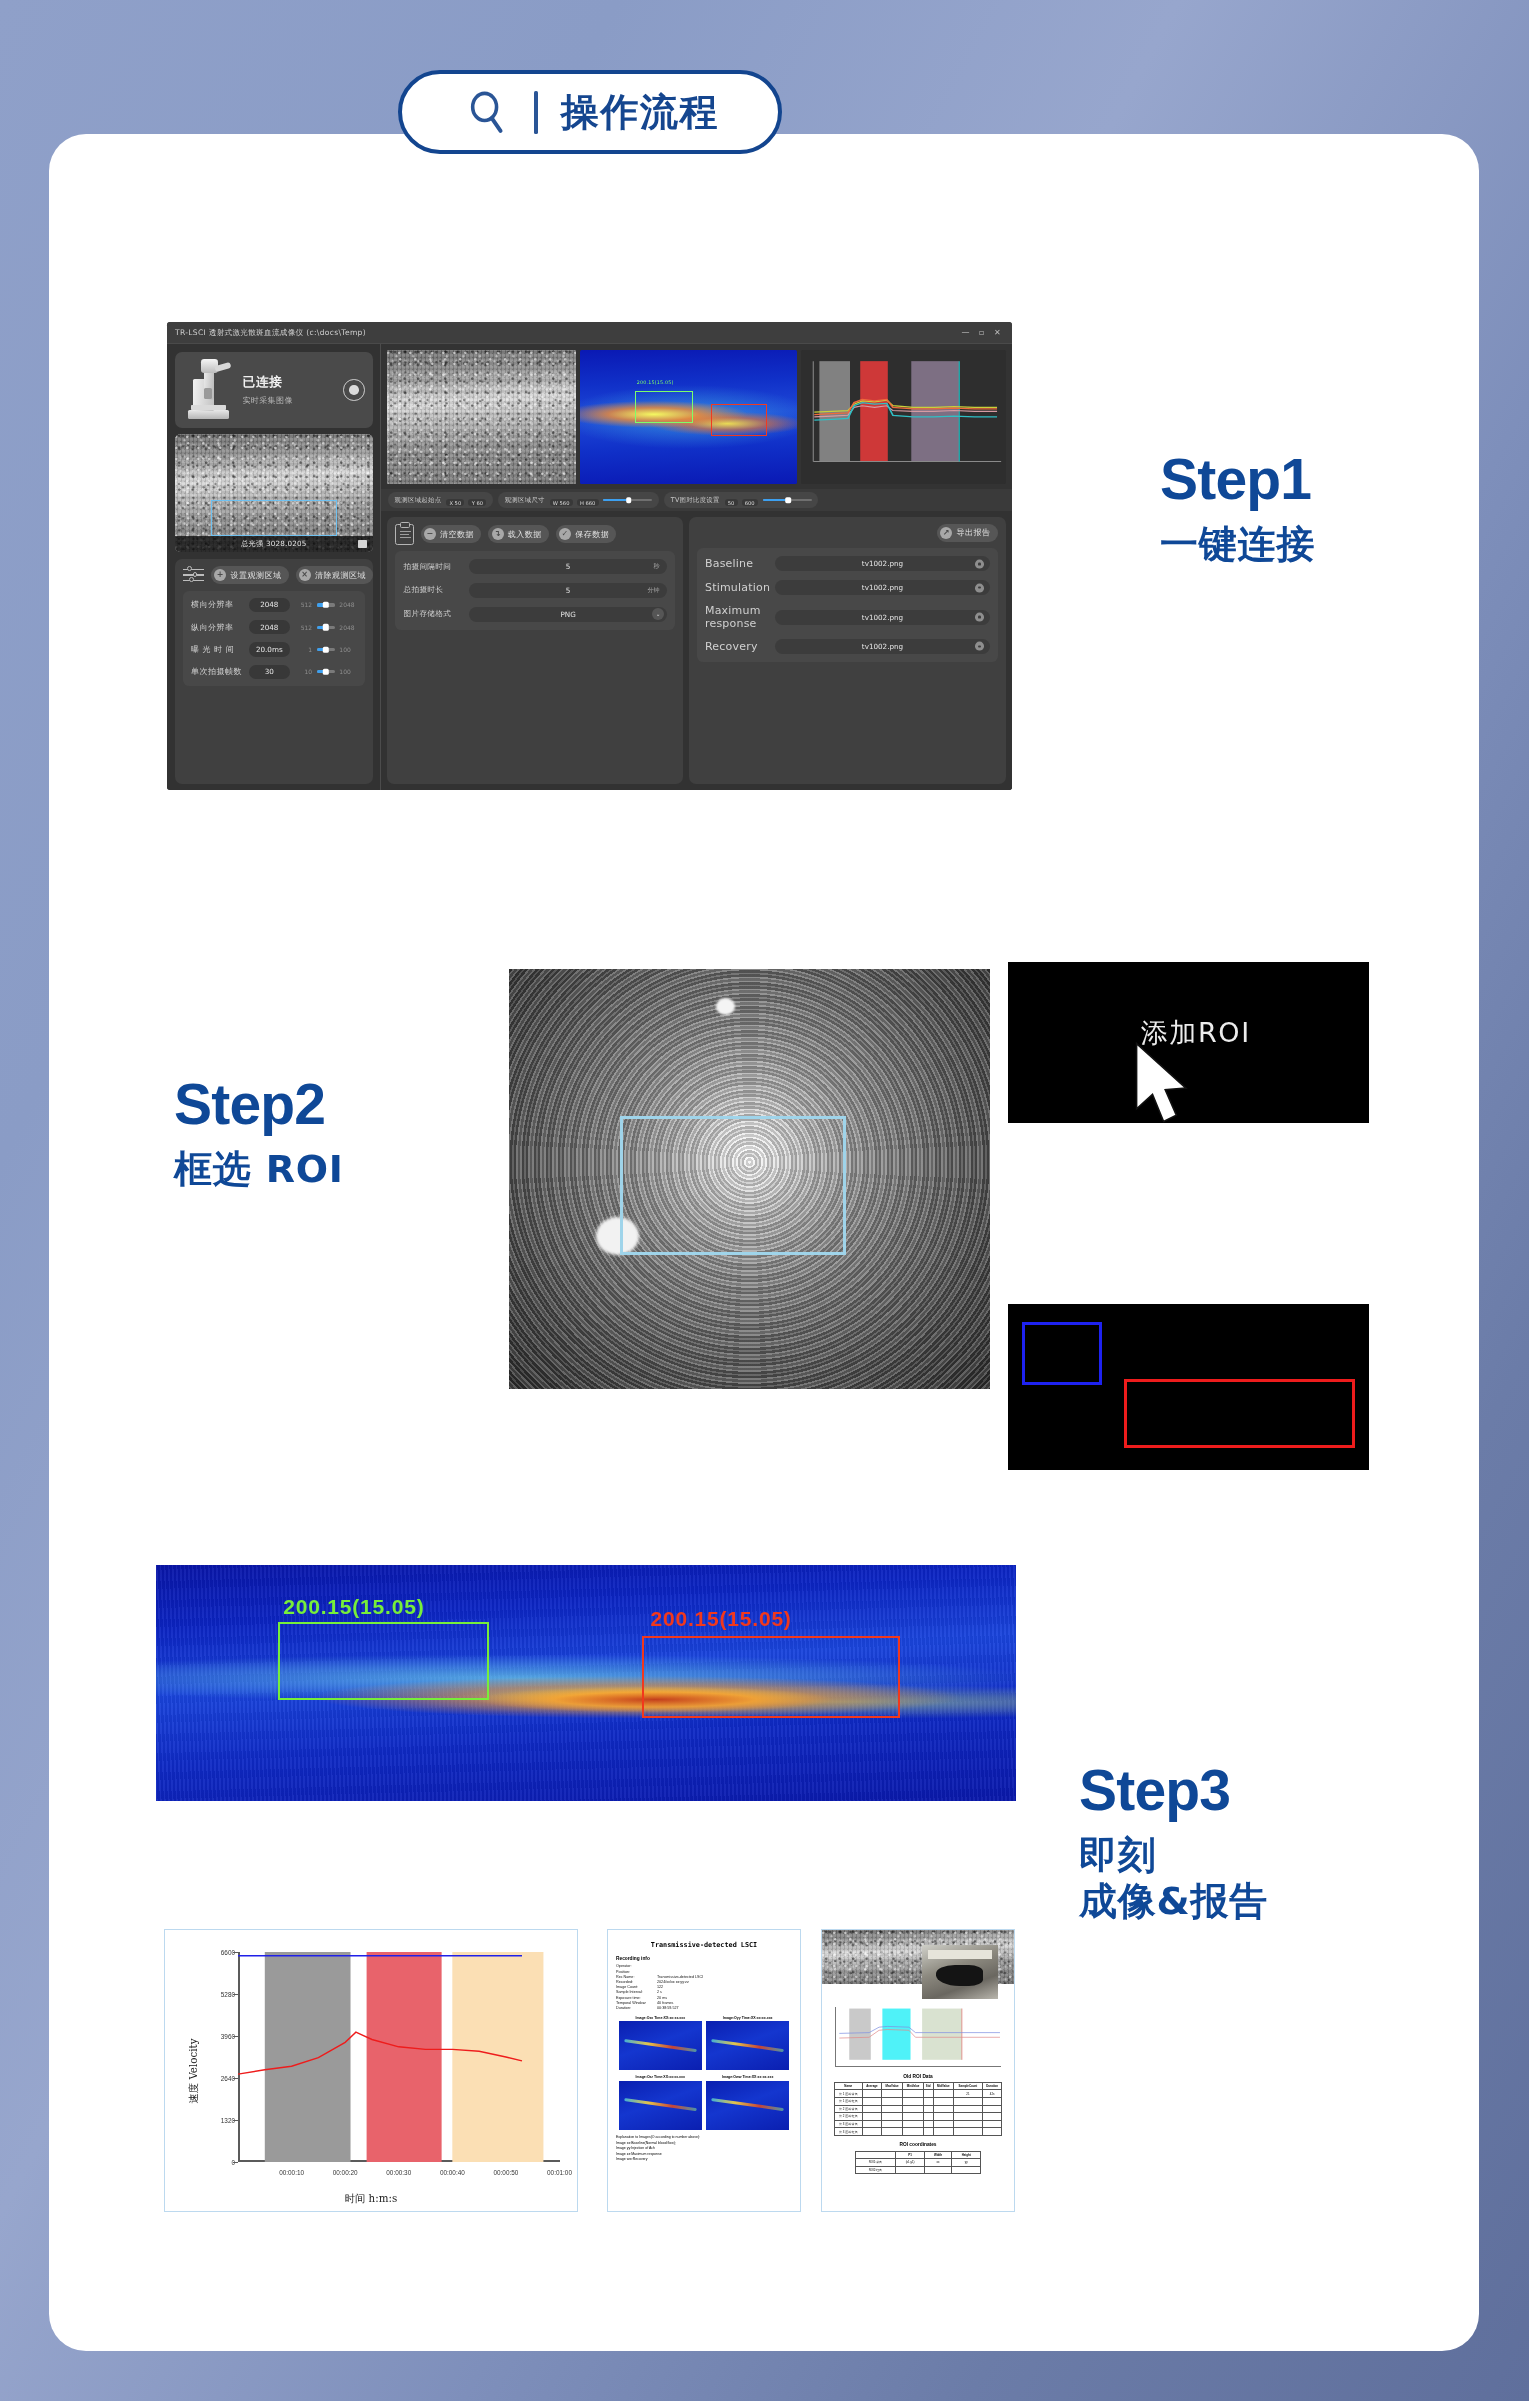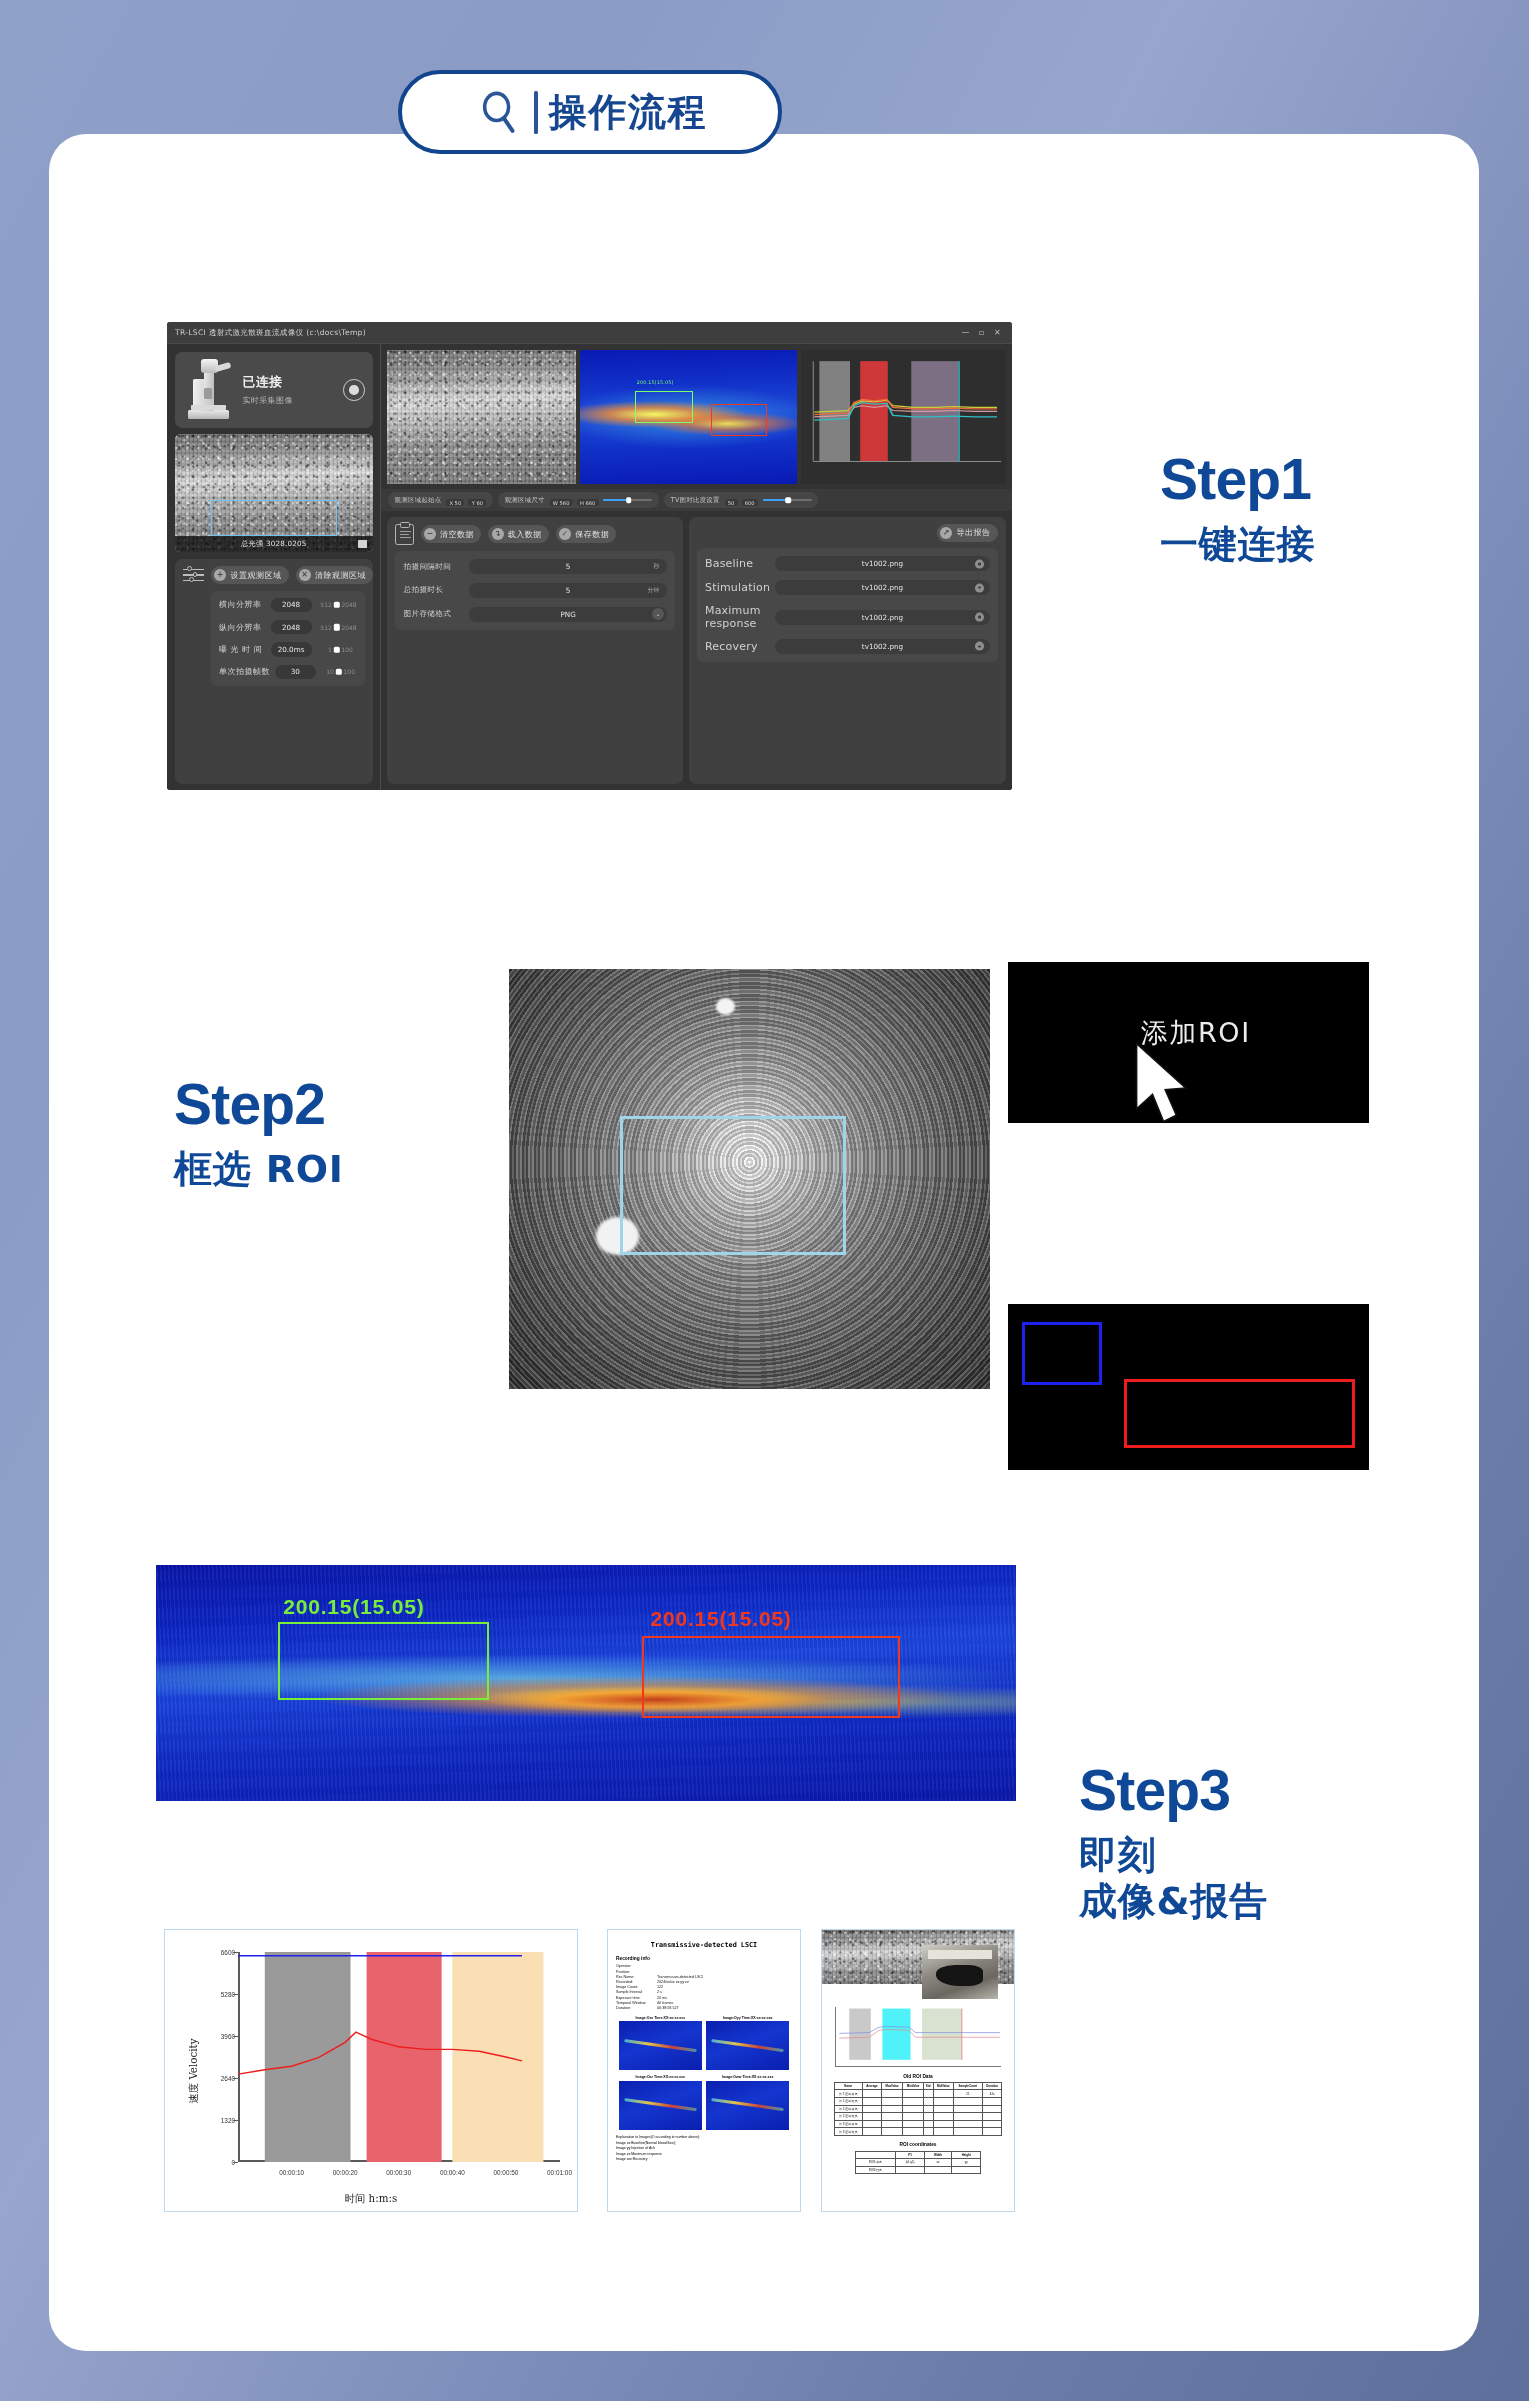--- a/index.html
+++ b/index.html
@@ -14,21 +14,21 @@
   }
 
   
   .header-pill {
     position: absolute; left: 398px; top: 70px;
     width: 384px; height: 84px;
     background: #ffffff;
     border: 4px solid #13458f;
     border-radius: 42px;
     display: flex; align-items: center; justify-content: center;
-    gap: 0px;
+    gap: 12px;
     z-index: 30;
   }
   .hp-icon { width: 53px; height: 49px; display:flex; align-items:center; justify-content:center; }
   .hp-div { width: 4px; height: 43px; background: #2a5596; margin: 0 11px 0 8px; border-radius:1.6px; }
   .hp-title {
     font-size: 38px; font-weight: 700; color: #15468f;
     letter-spacing: 1.6px; line-height: 1;
     font-family: "DejaVu Sans", "Liberation Sans", sans-serif;
   }
 
@@ -148,21 +148,21 @@
   .ctrl-head { display: flex; align-items: center; gap: 7.2px; margin-bottom: 6.4px; }
   .sliders-icon { width: 21px; height: 17.5px; position: relative; flex: none; }
   .sl-row { position: absolute; left: 0; width: 21px; height: 1.2px; background: #bdbdbd; }
   .sl-knob { position: absolute; width: 4.8px; height: 4.8px; border: 1.2px solid #bdbdbd; border-radius: 50%; background: #404040; }
   .pill-btn {
     background: #565656; border-radius: 10.3px; height: 18.3px;
     display: flex; align-items: center; gap: 4px; padding: 0 7.2px 0 3.2px;
     color: #e3e3e3; font-size: 8px; letter-spacing: 0.5px; white-space: nowrap;
   }
   .pb-ic { width: 12px; height: 12px; border-radius: 50%; background: #a8a8a8; color: #4a4a4a; font-size: 8px; display:flex; align-items:center; justify-content:center; line-height:1; font-weight:700;}
-  .ctrl-inner { background: #484848; border-radius: 6.4px; padding: 7.2px 8px; display: flex; flex-direction: column; gap: 8px; margin-left: 28px; }
+  .ctrl-inner { background: #484848; border-radius: 6.4px; padding: 7.2px 8px; display: flex; flex-direction: column; gap: 8px; }
   .slider-row { display: flex; align-items: center; gap: 4.8px; }
   .sr-label { color: #d2d2d2; font-size: 8px; width: 53px; letter-spacing: 0.5px; white-space: nowrap; }
   .sr-val { background: #383838; border-radius: 7.2px; height: 14.3px; min-width: 41px; display:flex; align-items:center; justify-content:center; color:#e8e8e8; font-size: 7.2px; }
   .sr-min, .sr-max { color: #8e8e8e; font-size: 6px; width: 17.5px; }
   .sr-max { text-align: left; }
   .sr-min { text-align: right; }
   .sr-track { flex: 1; height: 3.2px; border-radius: 1.6px; background: #7a7a7a; position: relative; }
   .sr-fill { position: absolute; left:0; top:0; bottom:0; background: #3da0f0; border-radius: 1.6px; }
   .sr-knob { position: absolute; top: 50%; transform: translate(-50%,-50%); width: 6.4px; height: 6.4px; background: #fff; border-radius: 1.6px; }
 

